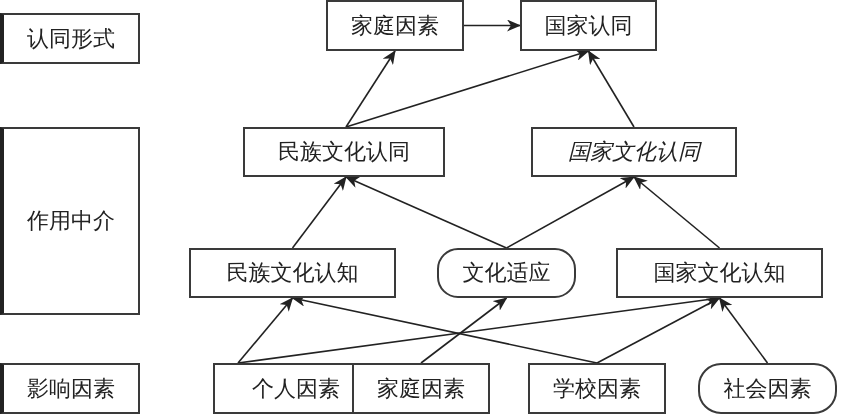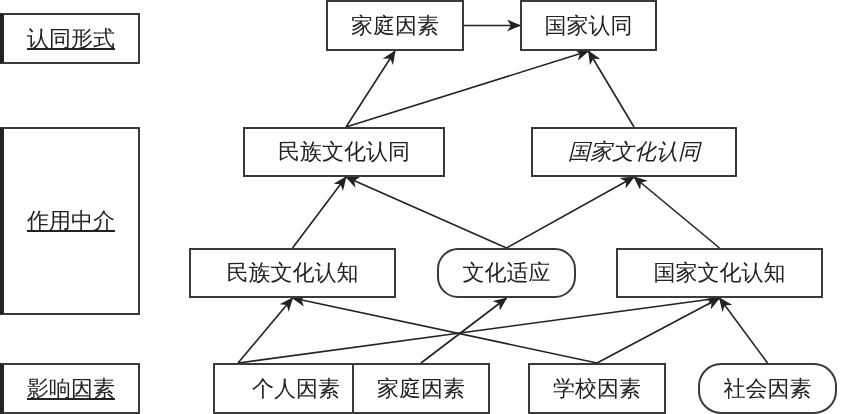--- a/index.html
+++ b/index.html
@@ -1,20 +1,20 @@
 <!DOCTYPE html>
 <html><head>
 <meta charset="utf-8">
 <style>
   html, body { margin:0; padding:0; background:#ffffff; }
   body { width:843px; height:414px; position:relative; overflow:hidden;
          font-family:"DejaVu Serif","Liberation Serif",serif; color:#222; }
   .box { position:absolute; box-sizing:border-box; border:2px solid #3a3a3a; background:#fff;
          display:flex; align-items:center; justify-content:center; font-size:22px; white-space:nowrap; }
-  .side { border-left:4px solid #222;text-decoration:underline; }
+  .side { border-left:4px solid #222; }
   svg { position:absolute; left:0; top:0; }
 </style>
 </head>
 <body>
 
 <svg id="edges" width="843" height="414">
   <defs>
     <marker id="arr" markerWidth="14" markerHeight="12" refX="13" refY="6" orient="auto" markerUnits="userSpaceOnUse">
       <path d="M0,0 L14,6 L0,12 L4,6 Z" fill="#222"></path>
     </marker>

